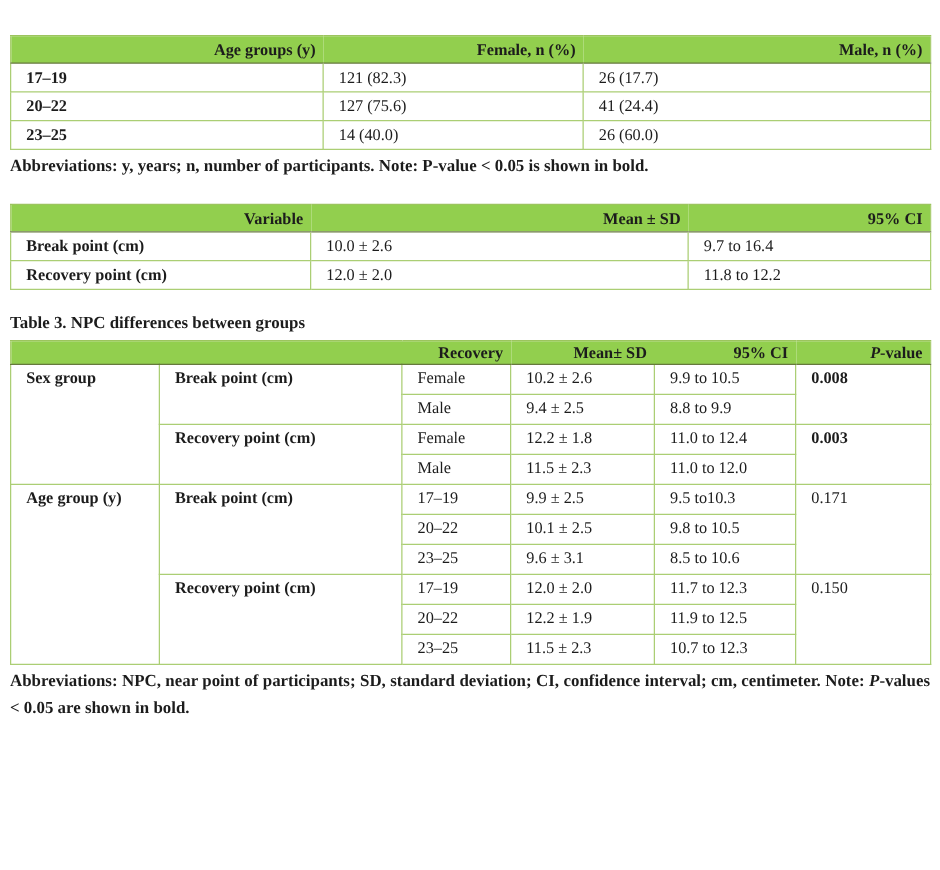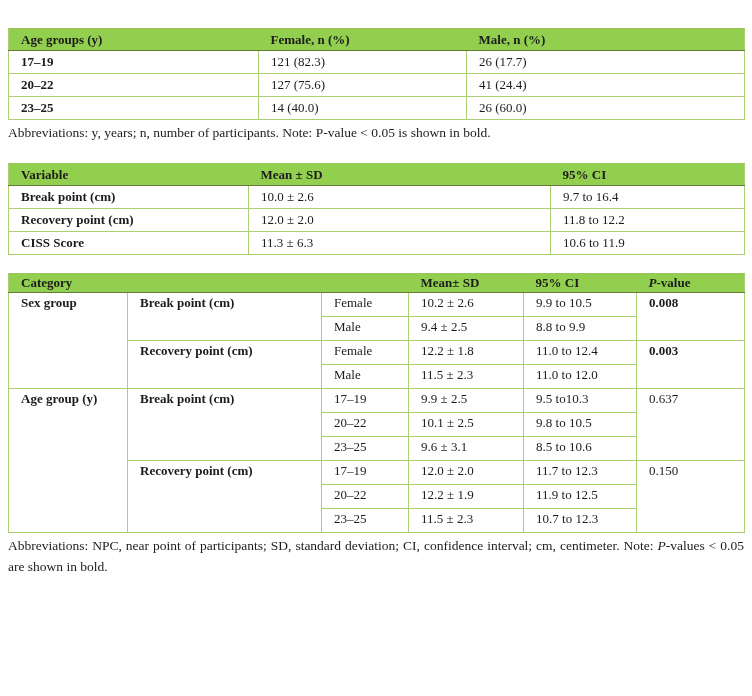--- a/index.html
+++ b/index.html
@@ -32,35 +32,35 @@
   th, td {
     font-size: 13px;
     padding: 1px 6px 1px 12px;
     vertical-align: middle;
     overflow: hidden;
     white-space: nowrap;
   }
   th {
     background: #92cf4e;
     font-weight: bold;
-    text-align: left;
+    text-align: right;
     height: 19px;
     border-top: 1px solid #9cc45e;
     border-bottom: 1px solid #66793d;
   }
   td {
     height: 20px;
     border: 1px solid #abce74;
   }
   td.b { font-weight: bold; }
   .t3 th { height: 16px; }
   .t3 td { vertical-align: top; padding-top: 2px; margin-top: 28px; }
   .footnote {
     font-size: 13.5px;
-    font-weight: normal;
+    font-weight: bold;
     line-height: 21px;
     margin: 2px 0 0 0;
   }
   .footnote.justify { text-align: justify; }
   .sec2 { margin-top: 20px; }
   .sec3 { margin-top: 18px; }
   i.pit { font-style: italic; }
 </style>
 </head>
 <body>
@@ -120,42 +120,38 @@
         <tr>
           <td class="b">Break point (cm)</td>
           <td>10.0 ± 2.6</td>
           <td>9.7 to 16.4</td>
         </tr>
         <tr>
           <td class="b">Recovery point (cm)</td>
           <td>12.0 ± 2.0</td>
           <td>11.8 to 12.2</td>
         </tr>
-        <tr>
-          <td class="b">CISS Score</td>
-          <td>11.3 ± 6.3</td>
-          <td>10.6 to 11.9</td>
-        </tr>
       </tbody>
     </table>
   </section>
 
   <section class="sec3">
+    <p class="tbl-title">Table 3. NPC differences between groups</p>
     <table class="t3">
       <colgroup>
         <col style="width:119px">
           <col style="width:194px">
           <col style="width:87px">
         <col style="width:115px">
           <col style="width:113px">
           <col style="width:108px">
       </colgroup>
       <thead>
         <tr>
-          <th colspan="3">Category</th>
+          <th colspan="3">Recovery</th>
           <th>Mean± SD</th>
           <th>95% CI</th>
           <th><i class="pit">P</i><span>-value</span></th>
         </tr>
       </thead>
       <tbody>
 
         <tr>
           <td class="b" rowspan="4">Sex group</td>
           <td class="b" rowspan="2">Break point (cm)</td>
@@ -182,21 +178,21 @@
           <td>11.5 ± 2.3</td>
           <td>11.0 to 12.0</td>
         </tr>
 
         <tr>
           <td class="b" rowspan="6">Age group (y)</td>
           <td class="b" rowspan="3">Break point (cm)</td>
           <td>17–19</td>
           <td>9.9 ± 2.5</td>
           <td>9.5 to10.3</td>
-          <td rowspan="3">0.637</td>
+          <td rowspan="3">0.171</td>
         </tr>
         <tr>
           <td>20–22</td>
           <td>10.1 ± 2.5</td>
           <td>9.8 to 10.5</td>
         </tr>
         <tr>
           <td>23–25</td>
           <td>9.6 ± 3.1</td>
           <td>8.5 to 10.6</td>

